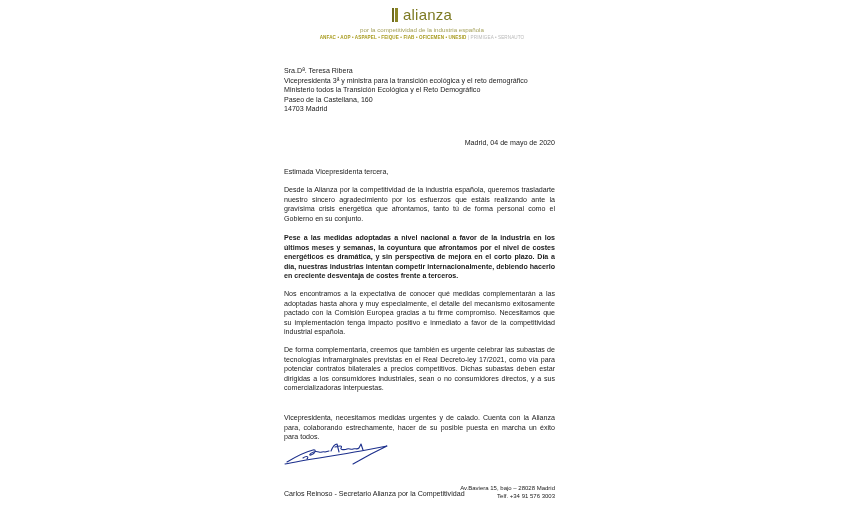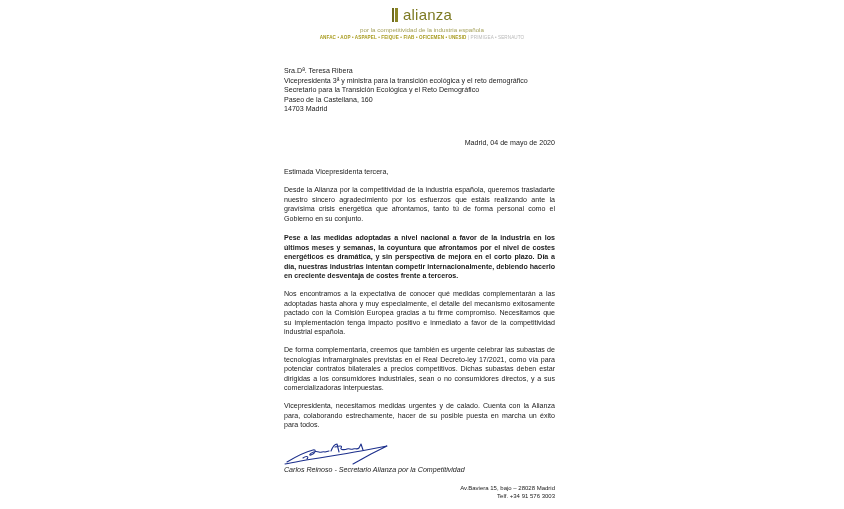--- a/index.html
+++ b/index.html
@@ -21,24 +21,24 @@
 
   .text { position: absolute; left: 284px; width: 271px; font-size: 7.1px; line-height: 9.6px; color: #1b1b1b; }
   .addr { top: 67px; }
   .date { position: absolute; top: 139px; right: 289px; font-size: 7.1px; color: #1b1b1b; }
   .greet { top: 168px; }
   .para { text-align: justify; }
   .p1 { top: 186px; }
   .p2 { top: 234px; font-weight: bold; }
   .p3 { top: 290px; }
   .p4 { top: 346px; }
-  .p5 { top: 402px; }
+  .p5 { top: 414px; }
   .closing { top: 430px; }
   .sig { position: absolute; left: 283px; top: 438px; width: 108px; height: 28px; }
-  .signer { top: 466px; font-style: italic; }
+  .signer { top: 490px; }
   .footer { position: absolute; right: 289px; top: 484px; text-align: right; font-size: 6px; line-height: 8px; color: #1b1b1b; }
 </style>
 </head>
 <body>
 
 <div class="page">
 
   <div class="logo">
     <span class="logo-mark">
       <span class="bars">
@@ -50,21 +50,21 @@
   </div>
   <div class="tagline">por la competitividad de la industria española</div>
   <div class="sponsors">
     <span id="members-list"><span>ANFAC</span><span> • </span><span>AOP</span><span> • </span><span>ASPAPEL</span><span> • </span><span>FEIQUE</span><span> • </span><span>FIAB</span><span> • </span><span>OFICEMEN</span><span> • </span><span>UNESID</span><span> </span></span>
     <span class="sec"><span>| </span><span>PRIMIGEA • SERNAUTO</span></span>
   </div>
 
   <div class="text addr">
     <div>Sra.Dª. Teresa Ribera</div>
     <div>Vicepresidenta 3ª y ministra para la transición ecológica y el reto demográfico</div>
-    <div>Secretario para la Transición Ecológica y el Reto Demográfico</div>
+    <div>Ministerio todos la Transición Ecológica y el Reto Demográfico</div>
     <div>Paseo de la Castellana, 160</div>
     <div>14703 Madrid</div>
   </div>
 
   <div class="date">Madrid, 04 de mayo de 2020</div>
 
   <div class="text para p1">Desde la Alianza por la competitividad de la industria española, queremos trasladarte nuestro sincero agradecimiento por los esfuerzos que estáis realizando ante la gravísima crisis energética que afrontamos, tanto tú de forma personal como el Gobierno en su conjunto.</div>
 
   <div class="text greet">Estimada Vicepresidenta tercera,</div>
   <div class="text para p2">Pese a las medidas adoptadas a nivel nacional a favor de la industria en los últimos meses y semanas, la coyuntura que afrontamos por el nivel de costes energéticos es dramática, y sin perspectiva de mejora en el corto plazo. Día a día, nuestras industrias intentan competir internacionalmente, debiendo hacerlo en creciente desventaja de costes frente a terceros.</div>

